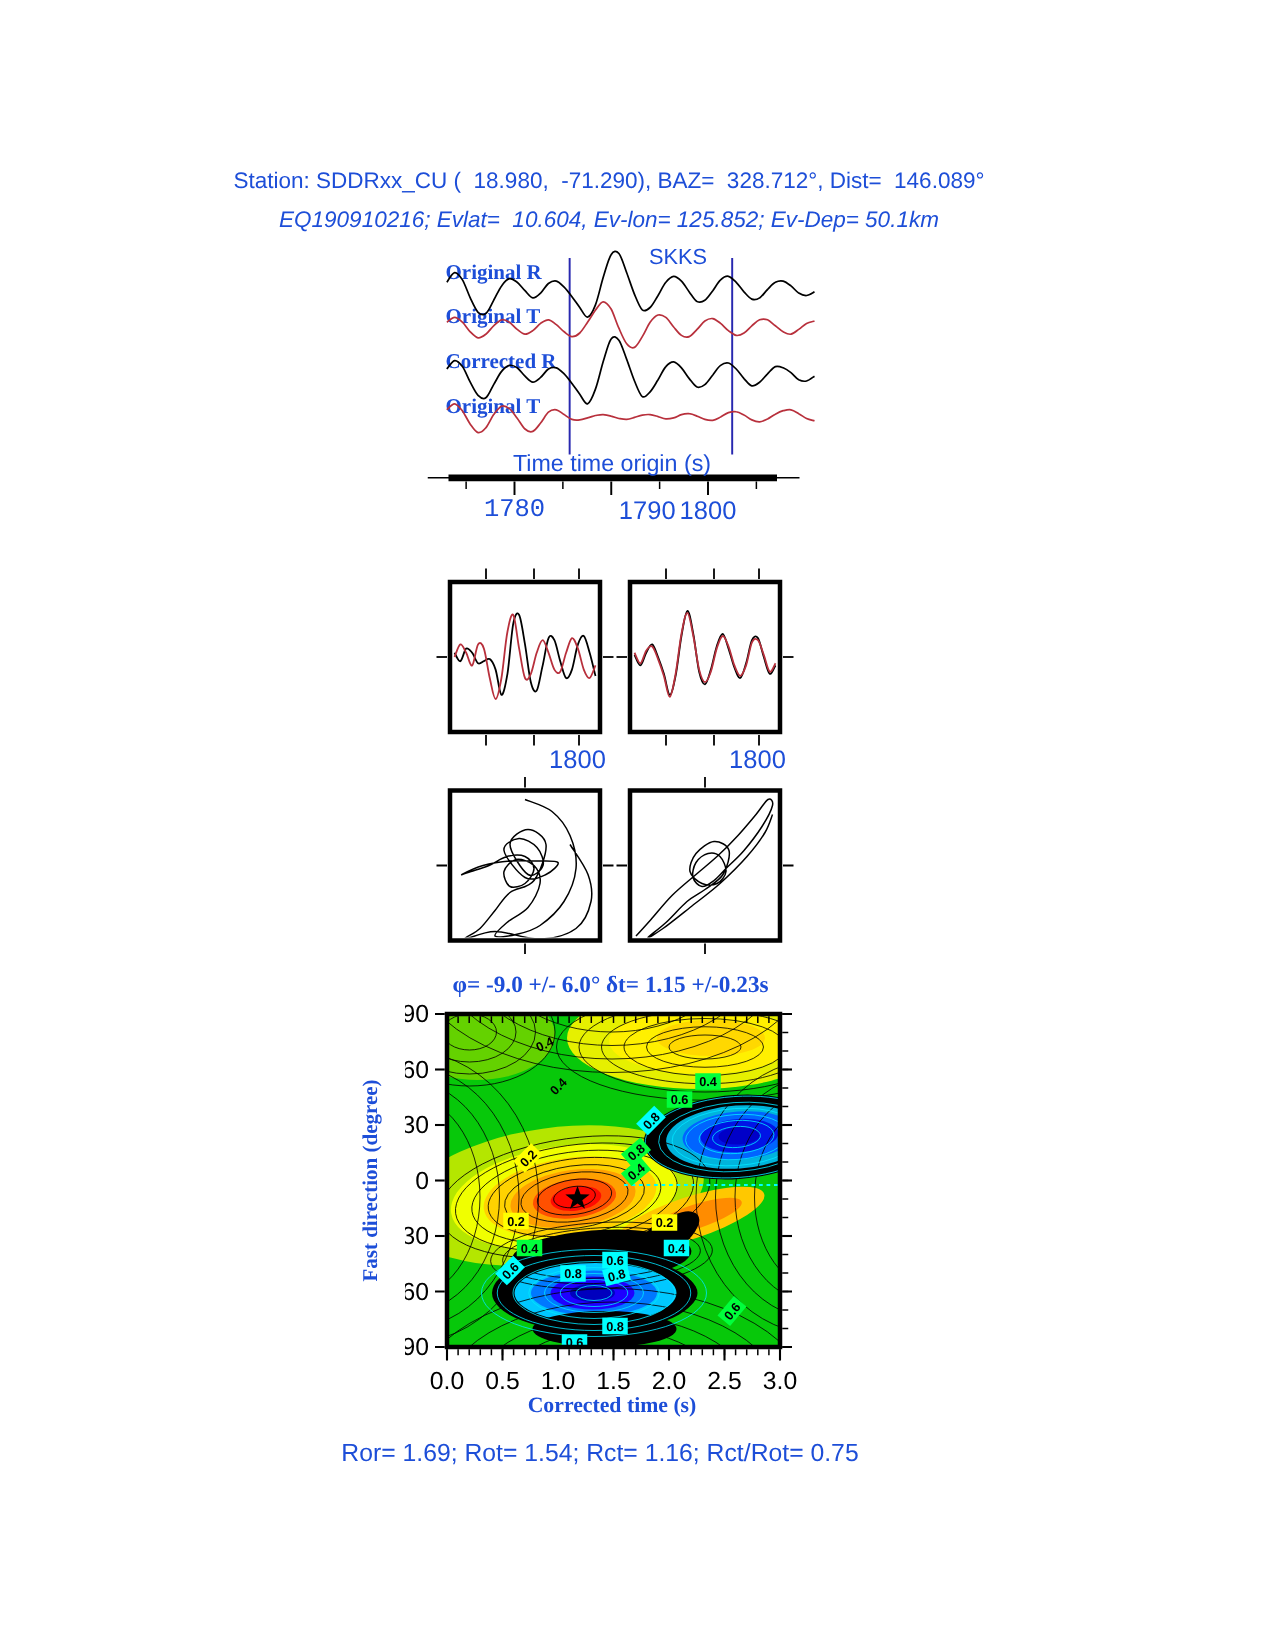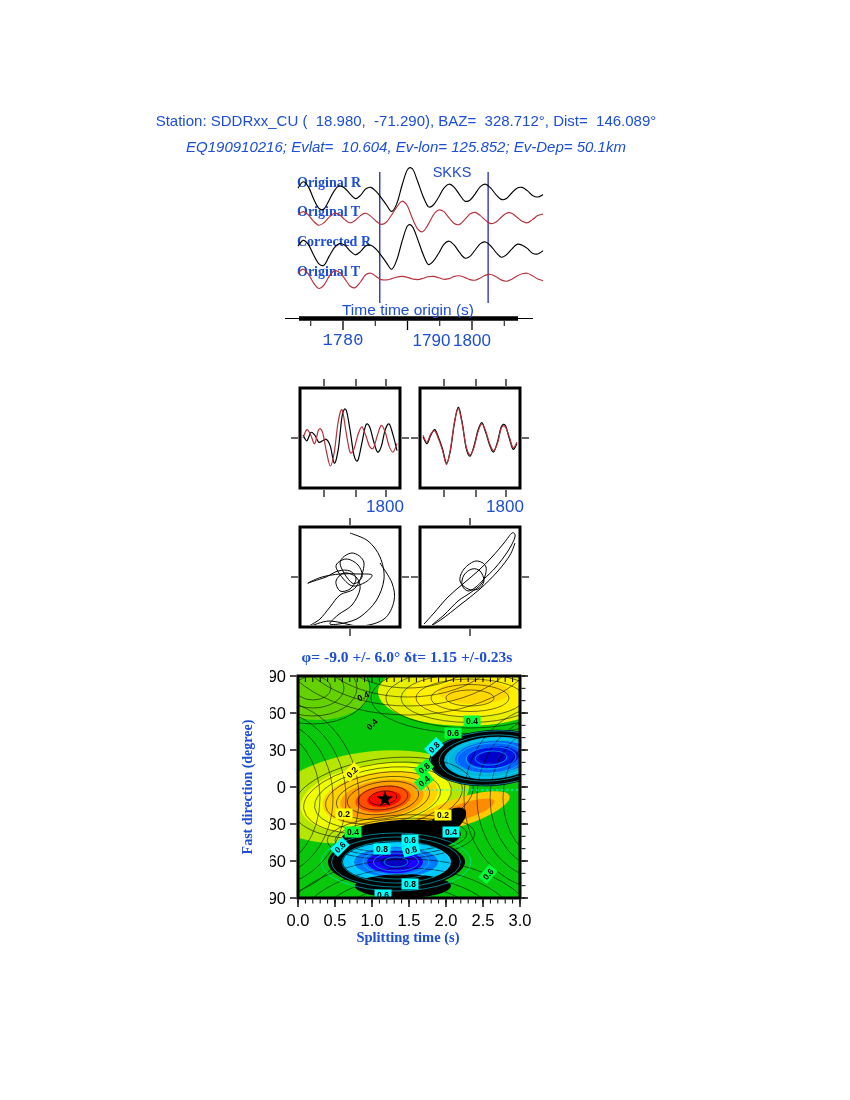--- a/index.html
+++ b/index.html
@@ -430,16 +430,17 @@
         <text x="16" y="174.5" text-anchor="end" font-size="16.5" font-family="Liberation Sans, sans-serif" fill="#000">-30</text>
         <line x1="20" y1="206" x2="26.5" y2="206" stroke="#000" stroke-width="1.4"></line>
         <line x1="251.5" y1="206" x2="258" y2="206" stroke="#000" stroke-width="1.4"></line>
         <text x="16" y="211.5" text-anchor="end" font-size="16.5" font-family="Liberation Sans, sans-serif" fill="#000">-60</text>
         <line x1="20" y1="243" x2="26.5" y2="243" stroke="#000" stroke-width="1.4"></line>
         <line x1="251.5" y1="243" x2="258" y2="243" stroke="#000" stroke-width="1.4"></line>
         <text x="16" y="248.5" text-anchor="end" font-size="16.5" font-family="Liberation Sans, sans-serif" fill="#000">-90</text>
       </g>
     </svg>
 
-  <div class="abs serifb" style="top:929px;left:308px;width:200px;font-size:14.5px;">Splitting time (s)</div>
-
+  <div class="abs serifb" style="top:929px;left:308px;width:200px;font-size:14.5px;">Corrected time (s)</div>
+
+  <div class="abs results" style="top:960px;left:90px;width:620px;">Ror= 1.69; Rot= 1.54; Rct= 1.16; Rct/Rot= 0.75</div>
 
 </div>
 
 </body></html>

